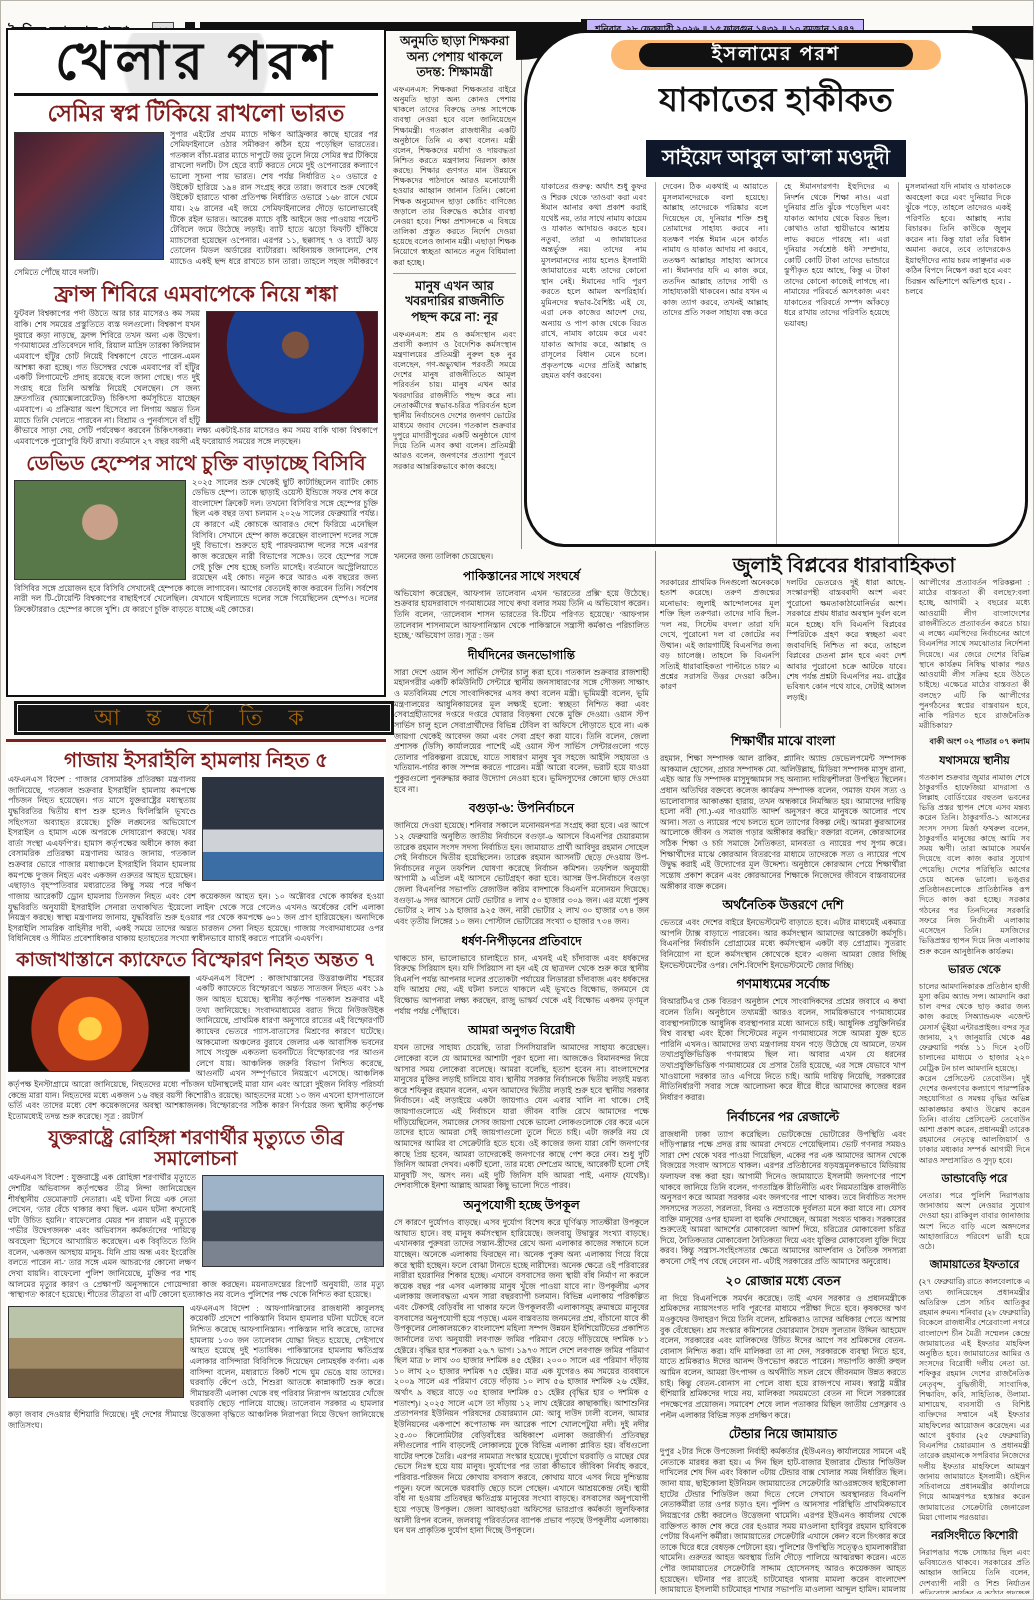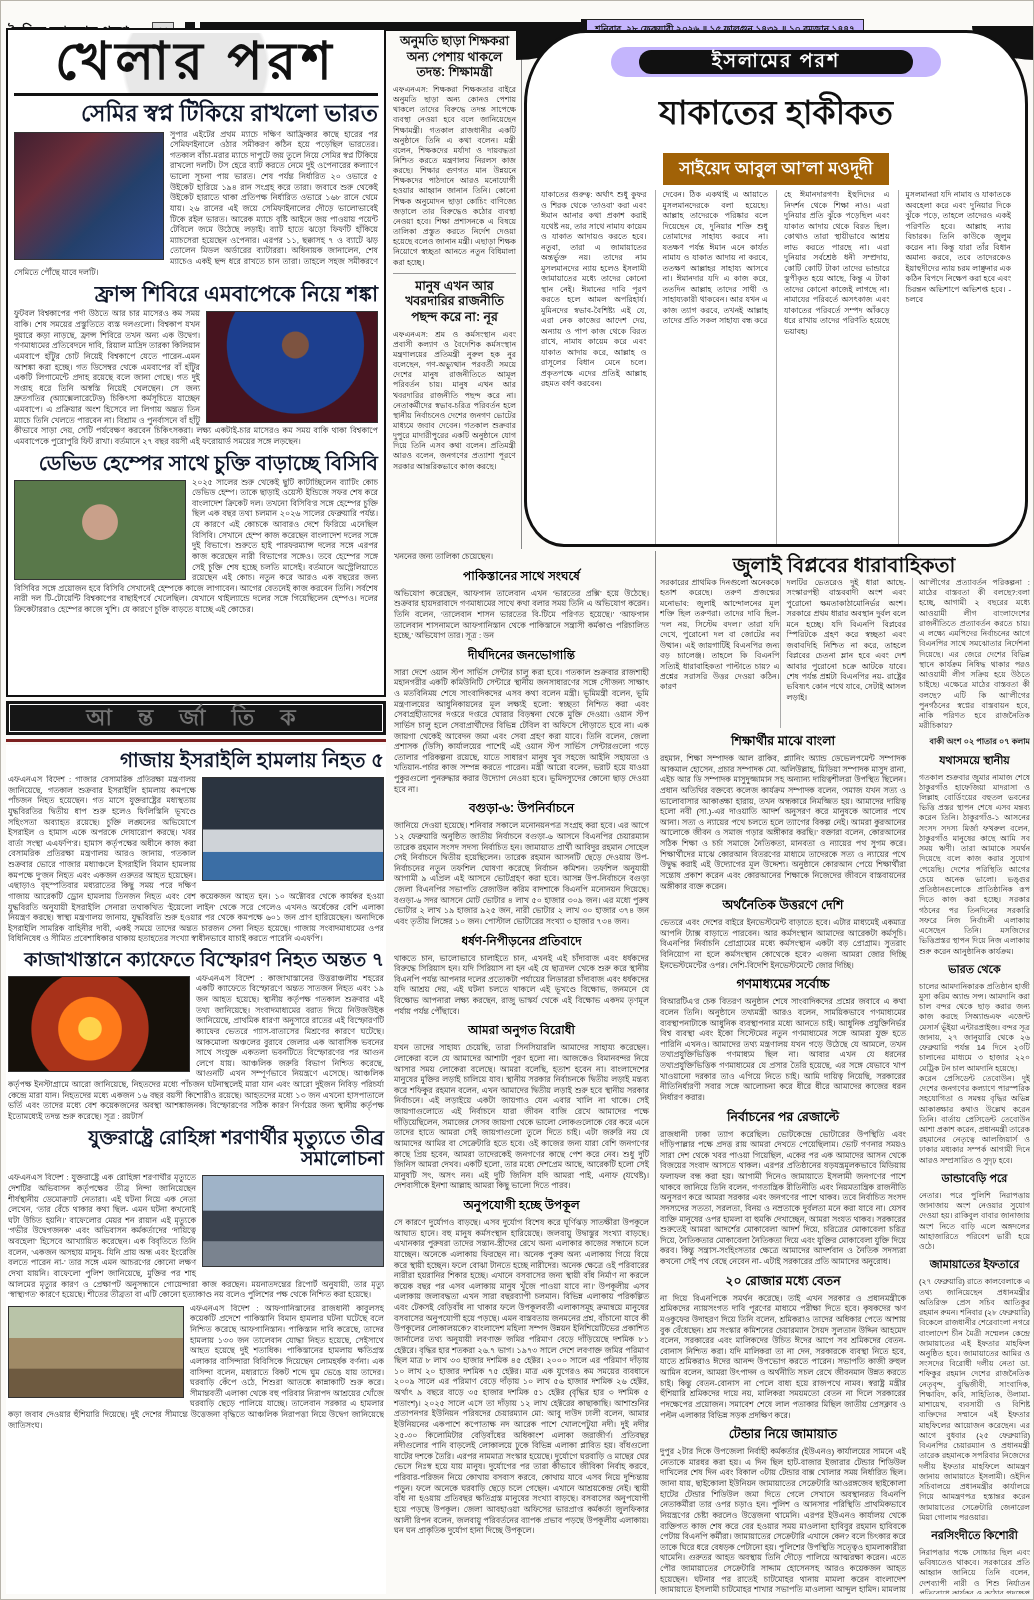--- a/index.html
+++ b/index.html
@@ -12,54 +12,54 @@
   
   #topbar{left:0;top:16px;width:870px;height:26px}
   #paper-name{position:absolute;left:8px;top:4px;font-size:15px;font-weight:bold}
   #page-num{position:absolute;left:152px;top:6px;font-size:9px;border:1px solid #444;background:#ddd;padding:0 4px;font-weight:bold}
   .deco1{position:absolute;left:185px;top:6px;width:10px;height:13px;background:#111}
   .deco2{position:absolute;left:200px;top:6px;width:590px;height:9px;background:#111}
   #dateline{position:absolute;right:6px;top:3px;border:1px solid #222;border-left:6px solid #111;padding:2px 8px;font-size:9px;font-weight:bold;background:#c4b5fd}
   
   #sports{left:6px;top:28px;width:380px;height:669px;border:2px solid #111;background:#fff;padding:3px 6px;overflow:hidden}
   #sports-masthead{font-size:52px;font-weight:bold;text-align:center;letter-spacing:5px;line-height:1.08;padding:0 0 4px;border-bottom:3px solid #111;background:radial-gradient(circle at 50% 55%,#e8e8e8 0 38%,#fff 40%)}
-  .hl{font-weight:bold;text-align:right;line-height:1.15;margin:4px 0 3px;color:#0f172a}
+  .hl{font-weight:bold;text-align:center;line-height:1.15;margin:4px 0 3px;color:#7f1d1d}
   .hl-a{font-size:23px}
   .hl-b{font-size:21px}
   .hl-c{font-size:20px}
   .hl-d{font-size:19px}
   .hl-e{font-size:17px}
   .art{overflow:hidden;margin-bottom:3px}
   .ph{float:left;margin:2px 6px 2px 0;border:1px solid #333}
   .ph.r{float:right;margin:2px 0 2px 6px}
   .ph-cricket{width:150px;height:128px;background:linear-gradient(135deg,#402030 0%,#6b2d3a 30%,#24406b 62%,#2e4d8f 100%)}
   .ph-mbappe{width:172px;height:112px;background:radial-gradient(circle at 52% 30%,#7d5340 0 11%,#1d3f8f 12% 58%,#47141f 59% 100%)}
   .ph-hemp{width:172px;height:100px;background:radial-gradient(circle at 50% 42%,#c9a08a 0 17%,#59784a 18% 100%)}
   .ph-gaza{width:182px;height:104px;background:linear-gradient(180deg,#2b3440 0 50%,#cfd3d8 51% 72%,#3b6ea5 73% 100%)}
   .ph-fire{width:182px;height:96px;background:radial-gradient(circle at 45% 55%,#ffd24a 0 10%,#ff7a1a 11% 28%,#a8321a 29% 52%,#15100a 53% 100%)}
   .ph-rohingya{width:182px;height:92px;background:linear-gradient(180deg,#9fb3c8 0 38%,#3c4450 39% 72%,#7a838f 73% 100%)}
   .ph-afghan{width:176px;height:92px;background:linear-gradient(180deg,#b9c4a8 0 34%,#a08a66 35% 68%,#6e5a40 69% 100%)}
   
-  #intl-bar{left:6px;top:701px;width:380px;height:34px;background:#161616;color:#737373;display:flex;align-items:center;justify-content:center;font-size:22px;font-weight:bold;letter-spacing:10px;box-shadow:inset 0 0 0 3px #161616,inset 0 0 0 4px #fff}
+  #intl-bar{left:14px;top:701px;width:380px;height:34px;background:#161616;color:#a16207;display:flex;align-items:center;justify-content:center;font-size:22px;font-weight:normal;letter-spacing:10px;box-shadow:inset 0 0 0 3px #161616,inset 0 0 0 4px #fff}
   #intl-rule{left:6px;top:739px;width:380px;height:3px;background:#7c2020}
   #intl{left:6px;top:745px;width:380px;height:849px;overflow:hidden;background:#fff;padding:0 2px}
   
   #midcol{left:388px;top:30px;width:134px;height:519px;padding:2px 5px;border-right:1px solid #888;overflow:hidden}
   .mc-h{font-size:12.5px;font-weight:bold;text-align:center;line-height:1.25;margin:2px 0 4px}
   .mc-b{font-size:7.7px;line-height:1.32;text-align:justify}
   .mc-sep{border-top:1px solid #999;margin:5px 0}
   
   #islam{left:524px;top:30px;width:504px;height:517px;border:3px solid #111;border-radius:62px 62px 40px 40px/74px 74px 46px 46px;background:#fff;padding:4px 14px 8px;overflow:hidden}
   .wedge{position:absolute;width:64px;height:34px;background:#111}
   #wedge-l{left:516px;top:26px;border-radius:0 0 100% 0}
   #wedge-r{left:972px;top:26px;border-radius:0 0 0 100%}
-  #islam-mast{width:330px;height:30px;margin:10px auto;background:#c4b5fd;border-radius:16px;position:relative}
+  #islam-mast{width:330px;height:30px;margin:3px auto;background:#fdba74;border-radius:16px;position:relative}
   #islam-mast .inner{position:absolute;top:3px;bottom:3px;left:28px;right:28px;background:#111;border-radius:12px;color:#fff;display:flex;align-items:center;justify-content:center;font-size:19px;font-weight:bold;letter-spacing:2px}
   #islam-head{font-size:33px;font-weight:bold;text-align:center;margin:4px 0 2px}
-  #islam-byline{display:table;margin:10px auto 5px;background:#a16207;color:#fff;font-size:17px;font-weight:bold;padding:2px 16px}
+  #islam-byline{display:table;margin:10px auto 5px;background:#0f172a;color:#fff;font-size:20px;font-weight:bold;padding:2px 16px}
   #islam-cols{display:flex;gap:8px;height:372px;overflow:hidden}
   .icol{flex:1;font-size:7.8px;line-height:1.35;text-align:justify}
   .icol+.icol{border-left:1px solid #aaa;padding-left:7px}
   
   #band{left:388px;top:551px;width:268px;height:1043px;padding:1px 6px;border-right:1px solid #888;overflow:hidden}
   #band .subhead{font-size:12px}
   
   #july-h{left:658px;top:550px;width:372px;height:26px;font-size:20px;font-weight:bold;text-align:center}
   #right-main{left:660px;top:578px;width:250px;height:1016px;overflow:hidden;padding-right:4px}
   .two{display:flex;height:150px;overflow:hidden;margin-bottom:2px}
@@ -207,21 +207,21 @@
 </div>
 
 <div class="abs" id="right-side">
   <div class="bodytext">আ’লীগের প্রত্যাবর্তন পরিকল্পনা : মাঠের বাস্তবতা কী বলছে?:বলা হচ্ছে, আগামী ২ বছরের মধ্যে আওয়ামী লীগ বাংলাদেশের রাজনীতিতে প্রত্যাবর্তন করতে চায়। এ লক্ষ্যে এমপিদের নির্বাচনের আগে বিএনপির সাথে সমঝোতার নির্দেশনা দিয়েছে। এর জেরে দেশের বিভিন্ন স্থানে কার্যক্রম নিষিদ্ধ থাকার পরও আওয়ামী লীগ সক্রিয় হয়ে উঠতে চাইছে। এক্ষেত্রে মাঠের বাস্তবতা কী বলছে? এটি কি আ’লীগের পুনর্গঠনের স্বপ্নের বাস্তবায়ন হবে, নাকি পরিণত হবে রাজনৈতিক মরীচিকায়?</div>
   <div class="note">বাকী অংশ ০২ পাতার ০৭ কলাম</div>
 
   <div class="subhead">যথাসময়ে স্থানীয়</div>
   <div class="bodytext">গতকাল শুক্রবার জুমার নামাজ শেষে ঠাকুরগাঁও হাফেজিয়া মাদরাসা ও লিল্লাহ বোর্ডিংয়ের বহুতল ভবনের ভিত্তি প্রস্তর স্থাপন শেষে এসব মন্তব্য করেন তিনি। ঠাকুরগাঁও-১ আসনের সংসদ সদস্য মির্জা ফখরুল বলেন, ঠাকুরগাঁও মানুষের কাছে আমি সব সময় ঋণী। তারা আমাকে সমর্থন দিয়েছে বলে কাজ করার সুযোগ পেয়েছি। দেশের পরিস্থিতি আগের চেয়ে অনেক ভালো। ভঙ্গুর প্রতিষ্ঠানগুলোকে প্রাতিষ্ঠানিক রূপ দিতে কাজ করা হচ্ছে। সরকার গঠনের পর তিনদিনের সরকারি সফরে নিজ নির্বাচনী এলাকায় এসেছেন তিনি। মসজিদের ভিত্তিপ্রস্তর স্থাপন দিয়ে নিজ এলাকায় শুরু করেন আনুষ্ঠানিক কার্যক্রম।</div>
 
   <div class="subhead">ভারত থেকে</div>
-  <div class="bodytext">চালের আমদানিকারক প্রতিষ্ঠান হাজী মুসা করিম অ্যান্ড সন্স। আমদানি করা চাল বন্দর থেকে ছাড় করার জন্য কাজ করছে সিঅ্যান্ডএফ এজেন্ট মেসার্স ভূঁইয়া এন্টারপ্রাইজ। বন্দর সূত্র জানায়, ২৭ জানুয়ারি থেকে ২৬ ফেব্রুয়ারি পর্যন্ত 14 দিনে ২৩টি চালানের মাধ্যমে ৩ হাজার ২২০ মেট্রিক টন চাল আমদানি হয়েছে।</div>
+  <div class="bodytext">চালের আমদানিকারক প্রতিষ্ঠান হাজী মুসা করিম অ্যান্ড সন্স। আমদানি করা চাল বন্দর থেকে ছাড় করার জন্য কাজ করছে সিঅ্যান্ডএফ এজেন্ট মেসার্স ভূঁইয়া এন্টারপ্রাইজ। বন্দর সূত্র জানায়, ২৭ জানুয়ারি থেকে 48 ফেব্রুয়ারি পর্যন্ত ১১ দিনে ২৩টি চালানের মাধ্যমে ৩ হাজার ২২০ মেট্রিক টন চাল আমদানি হয়েছে।</div>
 
   <div class="bodytext">করেন প্রেসিডেন্ট তেবোউন। দুই দেশের জনগণের কল্যাণে পারস্পরিক সহযোগিতা ও সমন্বয় বৃদ্ধির অভিন্ন আকাঙ্ক্ষার কথাও উল্লেখ করেন তিনি। বার্তায় প্রেসিডেন্ট তেবোউন আশা প্রকাশ করেন, প্রধানমন্ত্রী তারেক রহমানের নেতৃত্বে আলজিয়ার্স ও ঢাকার মধ্যকার সম্পর্ক আগামী দিনে আরও সম্প্রসারিত ও সুদৃঢ় হবে।</div>
 
   <div class="subhead">ডান্ডাবেড়ি পরে</div>
   <div class="bodytext">নেতার। পরে পুলিশি নিরাপত্তায় জানাজায় অংশ নেওয়ার সুযোগ দেওয়া হয়। রাকিবুল বাবার জানাজায় অংশ নিতে বাড়ি এলে অঙ্গদলের আহাজারিতে পরিবেশ ভারী হয়ে ওঠে।</div>
 
   <div class="subhead">জামায়াতের ইফতারে</div>
   <div class="bodytext">(২৭ ফেব্রুয়ারি) রাতে কালবেলাকে এ তথ্য জানিয়েছেন প্রধানমন্ত্রীর অতিরিক্ত প্রেস সচিব আতিকুর রহমান রুমন। শনিবার (২৮ ফেব্রুয়ারি) বিকেলে রাজধানীর শেরেবাংলা নগরে বাংলাদেশ চীন মৈত্রী সম্মেলন কেন্দ্রে জামায়াতের এই ইফতার মাহফিল অনুষ্ঠিত হবে। জামায়াতের আমির ও সংসদের বিরোধী দলীয় নেতা ডা. শফিকুর রহমান দেশের রাজনৈতিক নেতৃবৃন্দ, বুদ্ধিজীবী, সাংবাদিক, শিক্ষাবিদ, কবি, সাহিত্যিক, উলামা-মাশায়েখ, ব্যবসায়ী ও বিশিষ্ট ব্যক্তিদের সম্মানে এই ইফতার মাহফিলের আয়োজন করেছেন। এর আগে বুধবার (২৫ ফেব্রুয়ারি) বিএনপির চেয়ারম্যান ও প্রধানমন্ত্রী তারেক রহমানকে সপরিবার নিজেদের দলীয় ইফতার মাহফিলে আমন্ত্রণ জানায় জামায়াতে ইসলামী। ওইদিন সচিবালয়ে প্রধানমন্ত্রীর কার্যালয়ে গিয়ে আমন্ত্রণপত্র হস্তান্তর করেন জামায়াতের সেক্রেটারি জেনারেল মিয়া গোলাম পরওয়ার।</div>
 
   <div class="subhead">নরসিংদীতে কিশোরী</div>

